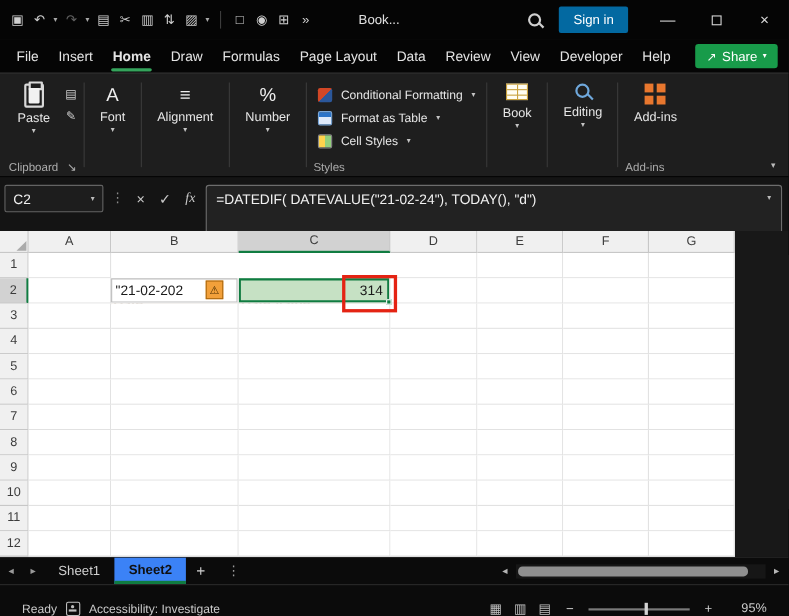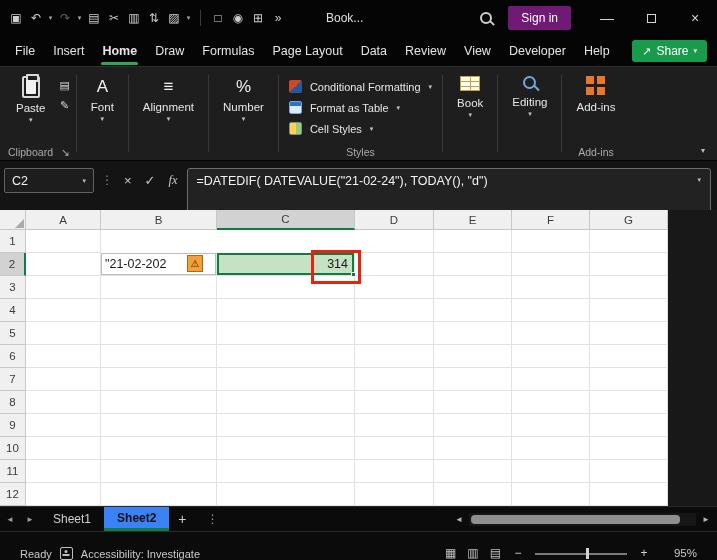--- a/index.html
+++ b/index.html
@@ -10,38 +10,38 @@
   .titlebar { height:36px; background:#050505; display:flex; align-items:center; color:#d6d6d6; flex:none; }
   .qat { display:flex; align-items:center; padding-left:6px; }
   .ticon { width:20px; text-align:center; font-size:12px; color:#cfcfcf; cursor:default; }
   .ticon.dim { opacity:.45; }
   .chev { width:9px; font-size:7px; color:#a8a8a8; text-align:center; }
   .tsep { width:1px; height:16px; background:#3c3c3c; margin:0 7px; }
   .doc-name { font-size:12px; color:#e0e0e0; margin-left:38px; }
   .t-right { margin-left:auto; display:flex; align-items:center; height:100%; }
   .search-cssicon { width:12px; height:12px; border:2px solid #cfcfcf; border-radius:50%; position:relative; display:inline-block; margin-right:16px; }
   .search-cssicon::after { content:''; position:absolute; width:6px; height:2px; background:#cfcfcf; right:-5px; bottom:-2px; transform:rotate(45deg); }
-  .signin { background:#701a75; color:#fff; border:none; font-size:12px; padding:5px 13px; border-radius:2px; margin-right:14px; font-family:inherit; cursor:pointer; }
+  .signin { background:#0369a1; color:#fff; border:none; font-size:12px; padding:5px 13px; border-radius:2px; margin-right:14px; font-family:inherit; cursor:pointer; }
   .wc { width:44px; height:100%; display:flex; align-items:center; justify-content:center; font-size:14px; color:#d6d6d6; }
   .maxbox { width:9px; height:9px; border:1px solid #d6d6d6; display:inline-block; }
 
   
   .menubar { height:30px; background:#050505; display:flex; align-items:stretch; padding-left:6px; flex:none; }
   .mtab { position:relative; padding:0 9px; line-height:30px; font-size:12.5px; color:#e4e4e4; cursor:default; white-space:nowrap; }
   .mtab.active { font-weight:700; }
   .mtab.active::after { content:''; position:absolute; left:8px; right:8px; bottom:1px; height:3px; background:#35a45c; border-radius:2px; }
   .share { margin-left:auto; margin-right:10px; align-self:center; display:flex; align-items:center; gap:5px; background:#189b4a; color:#fff; border:none; height:22px; border-radius:3px; padding:0 10px; font-size:12px; font-family:inherit; cursor:pointer; }
   .share .arrow { font-size:11px; }
   .share .chev-w { font-size:7px; }
 
   
   .ribbon { height:94px; background:#1e1e1e; border-top:1px solid #2e2e2e; display:flex; align-items:stretch; position:relative; padding:4px 8px 0 8px; flex:none; }
   .rgroup { display:flex; flex-direction:column; }
   .rg-content { flex:1; display:flex; justify-content:center; align-items:flex-start; padding-top:2px; }
-  .rg-label { height:17px; font-size:10.5px; color:#ababab; display:flex; align-items:center; justify-content:center; gap:8px; }
+  .rg-label { height:17px; font-size:10.5px; color:#ababab; display:flex; align-items:center; gap:8px; }
   .vsep { width:1px; background:#3a3a3a; margin:4px 6px 8px 6px; }
   .bigbtn { display:flex; flex-direction:column; align-items:center; gap:3px; padding:3px 8px 0 8px; font-size:11.5px; color:#e6e6e6; cursor:default; }
   .bb-chev { font-size:7px; color:#c4c4c4; line-height:5px; }
   .glyph-icon { font-size:17px; color:#efefef; height:22px; display:flex; align-items:center; }
   .clipboard-cssicon { width:18px; height:22px; border:2px solid #d9d9d9; border-radius:2px; position:relative; margin-bottom:1px; }
   .clipboard-cssicon::before { content:''; position:absolute; top:-4px; left:2px; width:9px; height:4px; border:2px solid #d9d9d9; background:#1e1e1e; border-radius:1px; }
   .clipboard-cssicon::after { content:''; position:absolute; top:2px; left:2px; right:2px; bottom:2px; background:#f2f2f2; border-radius:1px; }
   .mini-col { display:flex; flex-direction:column; gap:5px; padding:6px 0 0 6px; }
   .mini { font-size:11px; color:#d2d2d2; height:15px; text-align:center; }
   .styles-col { display:flex; flex-direction:column; gap:2px; padding-top:4px; align-items:flex-start; }

